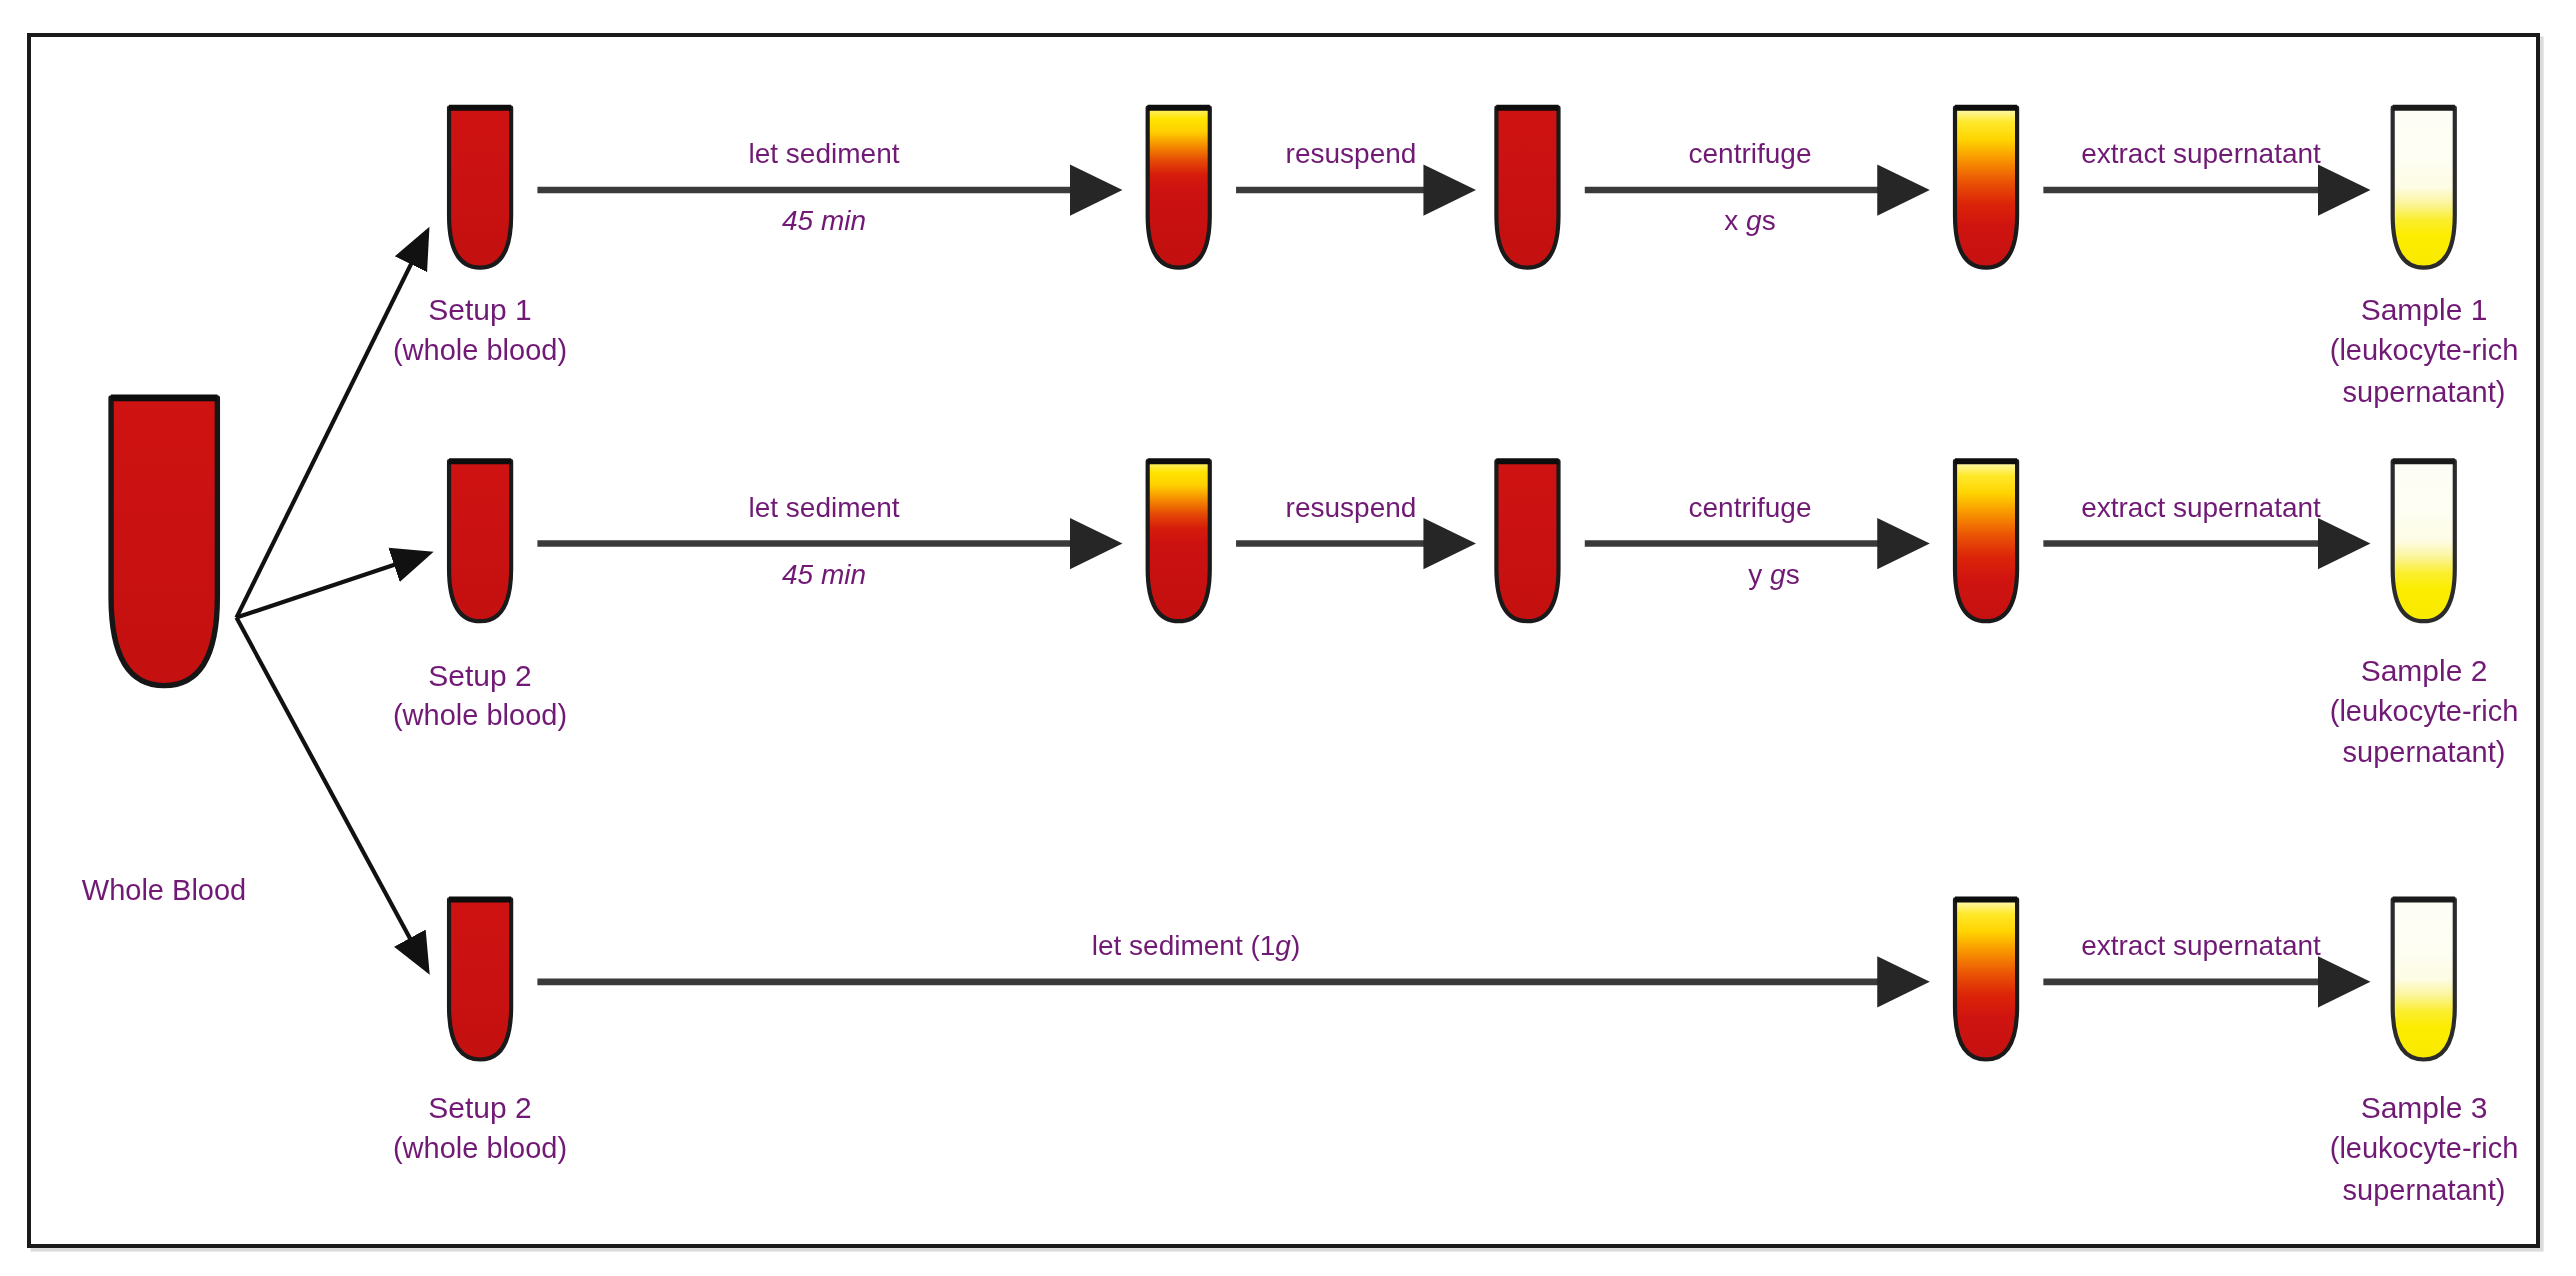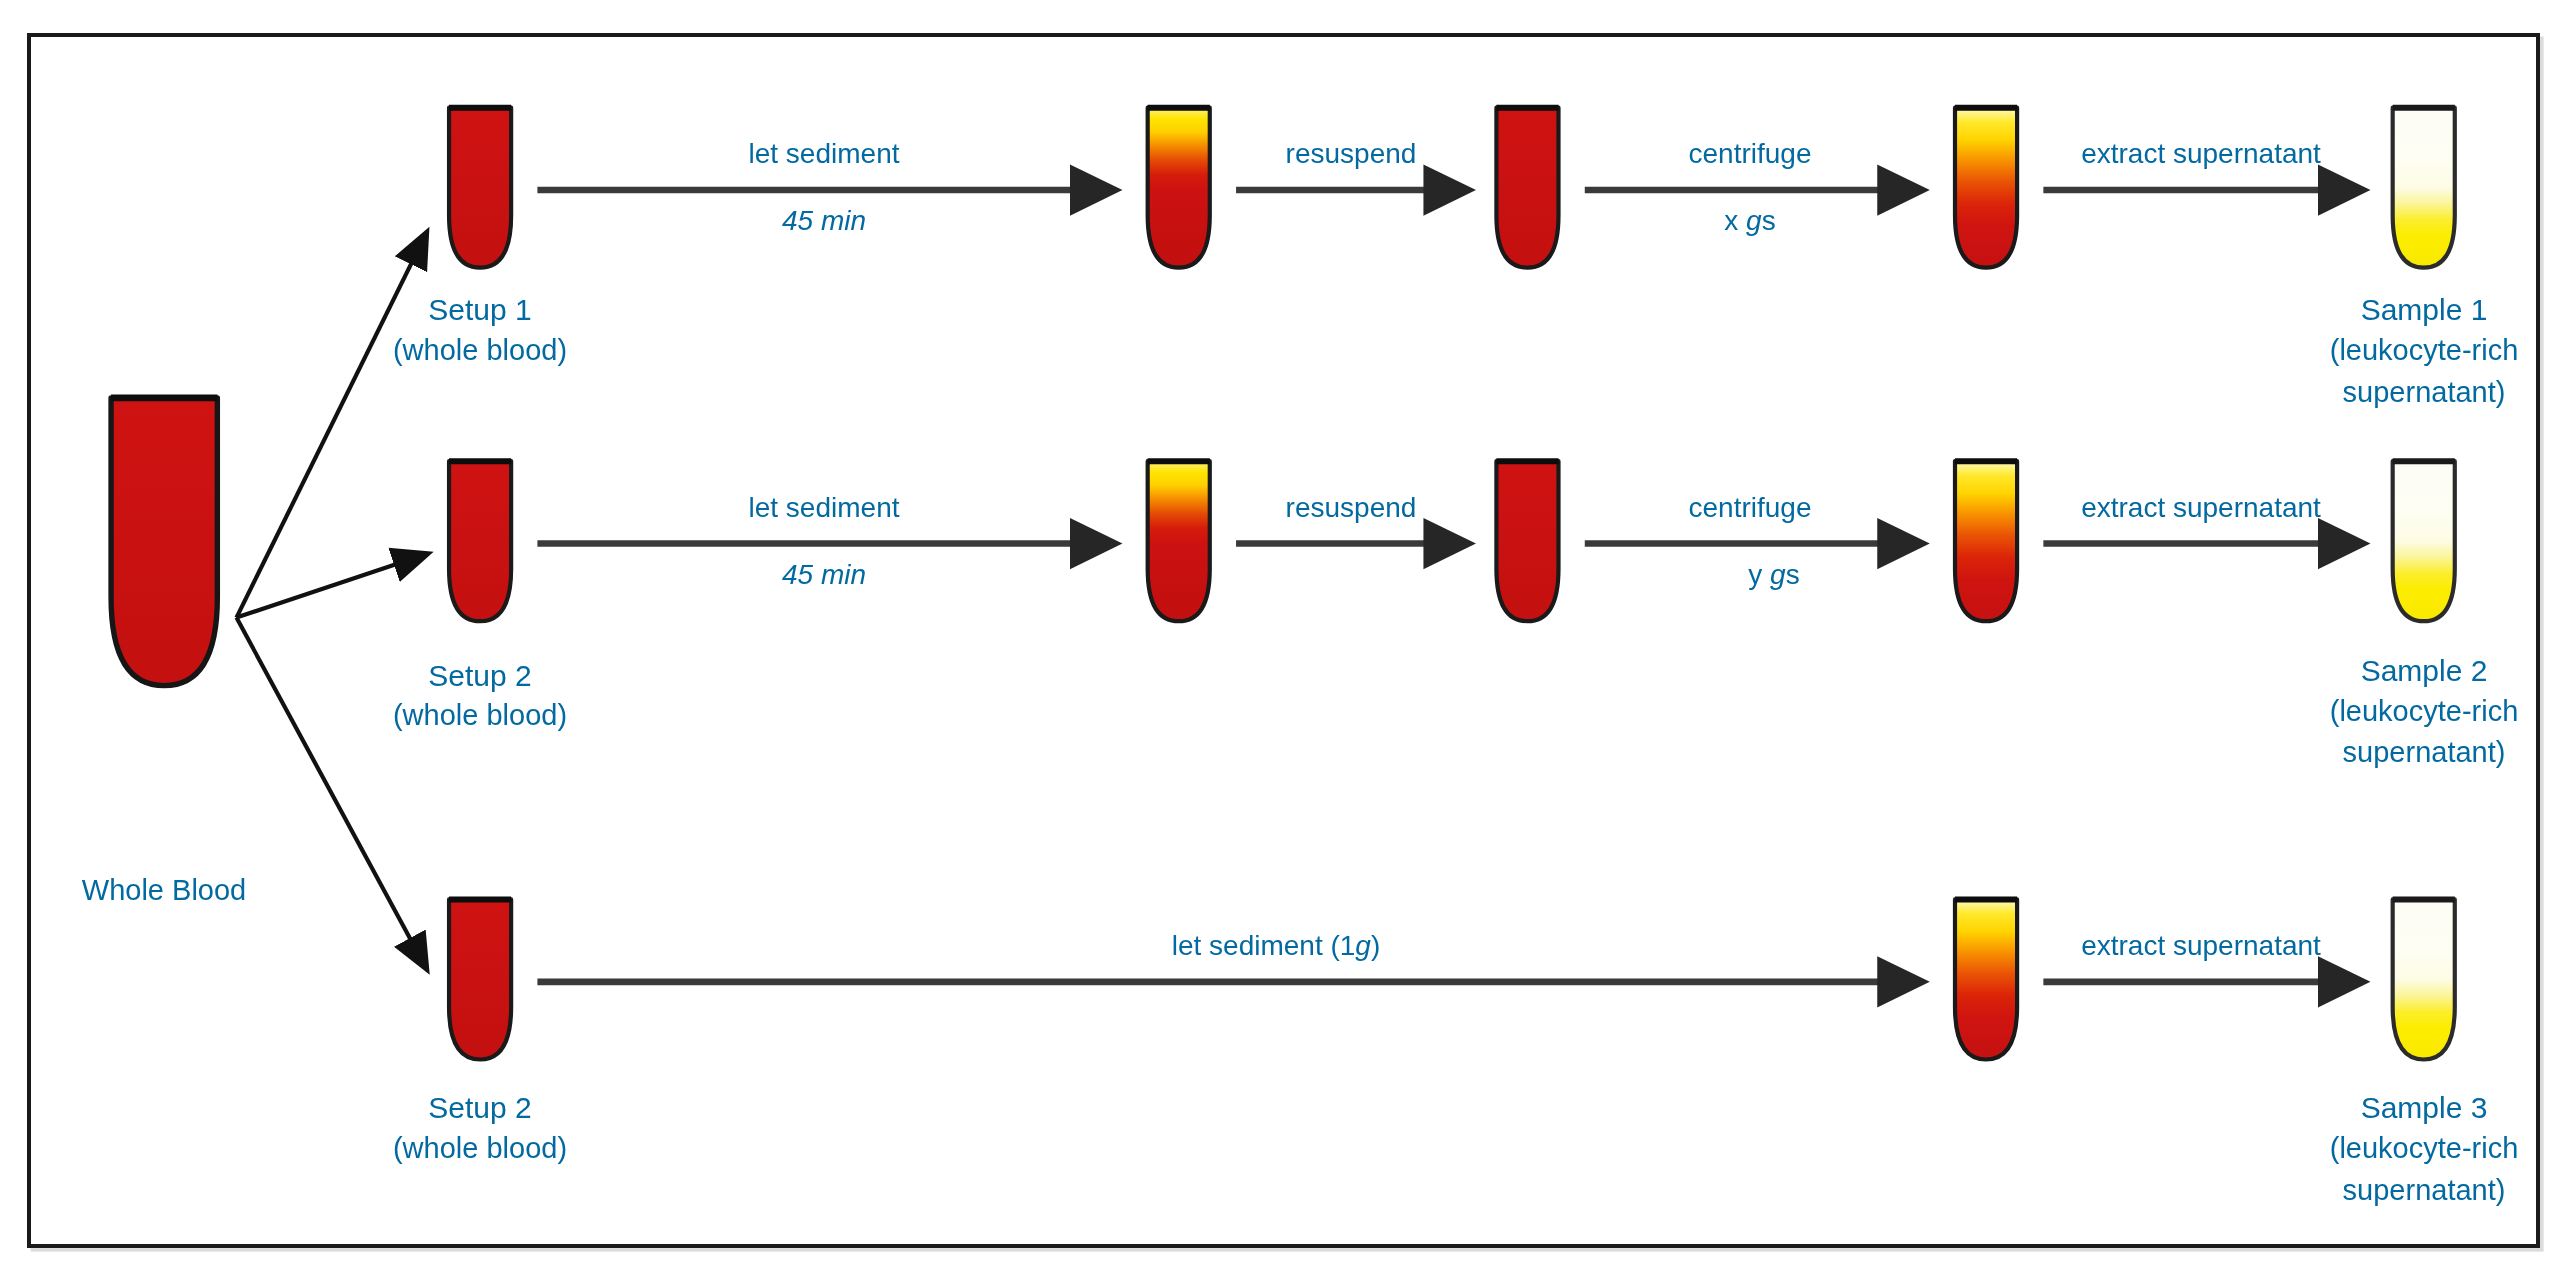--- a/index.html
+++ b/index.html
@@ -32,21 +32,21 @@
     position: absolute;
     left: 0;
     top: 0;
     width: 2576px;
     height: 1277px;
     overflow: visible;
     pointer-events: none;
   }
   .lbl {
     position: absolute;
-    color: #0369a1;
+    color: #701a75;
     font-family: "Liberation Sans", sans-serif;
     white-space: nowrap;
     line-height: 1.30;
   }
   .lbl.c { transform: translateX(-50%); text-align: center; }
   .t-step { font-size: 28px; }
   .t-step-sub { font-size: 28px; font-style: italic; }
   .t-name { font-size: 30px; }
   .t-name-sub { font-size: 29px; }
   .t-wb { font-size: 29px; }
@@ -228,21 +228,21 @@
 
   <div class="lbl c t-step" style="left:2201px; top:490px;">extract supernatant</div>
 
   <div class="lbl c t-name" style="left:480px; top:656px;">Setup 2</div>
   <div class="lbl c t-name-sub" style="left:480px; top:697px;">(whole blood)</div>
 
   <div class="lbl c t-name" style="left:2424px; top:651px;">Sample 2</div>
   <div class="lbl c t-name-sub" style="left:2424px; top:693px;">(leukocyte-rich</div>
   <div class="lbl c t-name-sub" style="left:2424px; top:734px;">supernatant)</div>
 
-  <div class="lbl c t-step" style="left:1276px; top:928px;"><span>let sediment (1</span><span class="it">g</span><span>)</span></div>
+  <div class="lbl c t-step" style="left:1196px; top:928px;"><span>let sediment (1</span><span class="it">g</span><span>)</span></div>
 
   <div class="lbl c t-step" style="left:2201px; top:928px;">extract supernatant</div>
 
   <div class="lbl c t-name" style="left:480px; top:1088px;">Setup 2</div>
   <div class="lbl c t-name-sub" style="left:480px; top:1130px;">(whole blood)</div>
 
   <div class="lbl c t-name" style="left:2424px; top:1088px;">Sample 3</div>
   <div class="lbl c t-name-sub" style="left:2424px; top:1130px;">(leukocyte-rich</div>
   <div class="lbl c t-name-sub" style="left:2424px; top:1172px;">supernatant)</div>
 </div>

